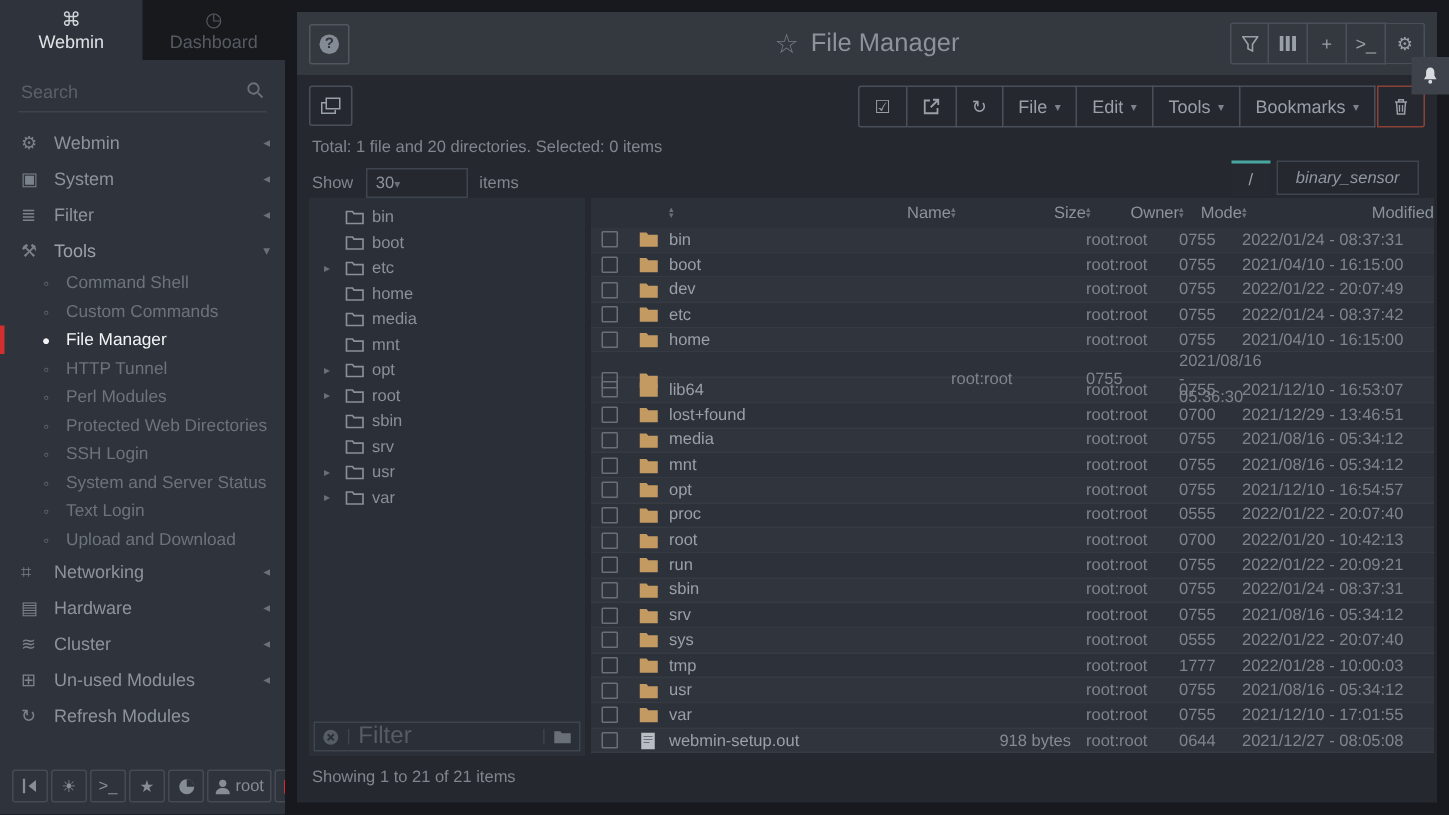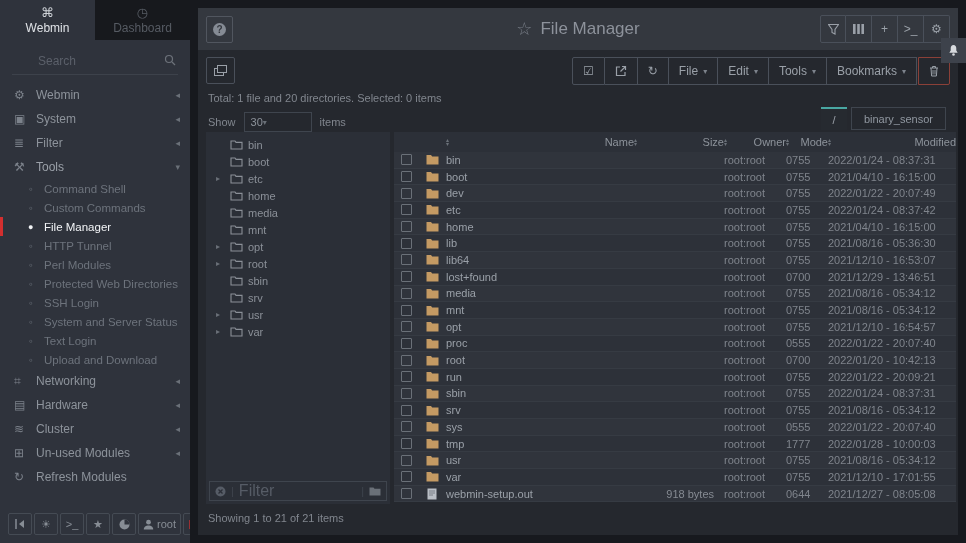--- a/index.html
+++ b/index.html
@@ -10,21 +10,21 @@
   
   .sidebar { position:absolute; left:0; top:0; width:190px; height:543px; background:#2f333c; }
   .tabs { display:flex; height:40px; }
   .tab { flex:1; display:flex; flex-direction:column; align-items:center; justify-content:center;
     gap:2px; font-size:12px; color:#dfe2e6; cursor:pointer; }
   .tab .tab-glyph { font-size:13px; line-height:13px; color:#cfd3d8; }
   .tab.inactive { background:#17191d; color:#565b63; }
   .tab.inactive .tab-glyph { color:#565b63; }
   .search-wrap { position:relative; margin:10px 12px 4px 12px; border-bottom:1px solid #3d424b; }
   .search-wrap input { width:100%; background:transparent; border:none; outline:none;
-    color:#ec4899; font-size:12px; padding:4px 20px 6px 2px; font-family:inherit;margin-left:24px; }
+    color:#ec4899; font-size:12px; padding:4px 20px 6px 2px; font-family:inherit; }
   .search-wrap input::placeholder { color:#5b606a; }
   .search-ico { position:absolute; right:2px; top:4px; opacity:.65; }
 
   .menu { margin-top:8px; }
   .m-item { display:flex; align-items:center; height:24px; padding:0 10px 0 14px;
     font-size:12px; color:#8d939b; cursor:pointer; position:relative; }
   .m-item .mi { width:22px; font-size:12px; color:#7c828b; flex:0 0 22px; }
   .m-item .chev { margin-left:auto; font-size:9px; color:#6a7078; }
   .m-item.expanded { color:#9ba1a9; }
   .s-item { display:flex; align-items:center; height:19px; padding:0 10px 0 28px;
@@ -74,21 +74,21 @@
   .total-line { position:absolute; left:10px; top:42px; font-size:11px; color:#81868e; }
   .show-row { position:absolute; left:10px; top:62px; display:flex; align-items:center;
     gap:8px; font-size:11px; color:#81868e; }
   .show-select { width:68px; height:20px; border:1px solid #3f454e; display:flex;
     align-items:center; padding:0 6px; color:#8d939b; cursor:pointer; }
   .show-select .dd { font-size:8px; color:#6a7078; }
   .crumbs { position:absolute; right:12px; top:57px; display:flex; }
   .crumb-root { width:26px; height:23px; background:#262a30; border-top:2px solid #49a7a2;
     color:#9aa0a8; font-size:11px; display:flex; align-items:center; justify-content:center; cursor:pointer; }
   .crumb-cur { height:23px; border:1px solid #3f454e; color:#9097a0; font-size:11px;
-    display:flex; align-items:center; justify-content:center; padding:0 12px; margin-left:4px; cursor:pointer; }
+    display:flex; align-items:center; justify-content:center; padding:0 12px; margin-left:4px; cursor:pointer;font-style:italic; }
 
   .tree-panel { position:absolute; left:8px; top:82px; width:184px; height:372px; background:#2b2f37; }
   .tree { padding-top:4px; }
   .t-row { display:flex; align-items:center; height:17px; padding-left:10px; font-size:11px;
     color:#8b9098; cursor:pointer; gap:0; }
   .t-exp { width:14px; font-size:8px; color:#6a7078; flex:0 0 14px; }
   .t-folder { flex:0 0 18px; display:flex; align-items:center; }
   .filter-box { position:absolute; left:3px; right:3px; bottom:3px; height:20px;
     border:1px solid #3f454e; display:flex; align-items:center; padding:0 5px; gap:5px; }
   .filter-box input { flex:1; background:transparent; border:none; outline:none; color:#9aa0a8;
@@ -622,21 +622,20 @@
               <div>
                 <div class="cb"></div>
               </div>
               <div class="cell-icon">
                 <span>
                   <svg width="13" height="11" viewBox="0 0 13 11">
                     <path d="M0.5 1 h4.5 l1.2 1.5 h6.3 v8 h-12 Z" fill="#c49a63"></path>
                   </svg>
                 </span>
               </div>
-              <div class="c-name">lib</div>
               <div class="c-size"></div>
               <div class="c-owner">root:root</div>
               <div class="c-mode">0755</div>
               <div class="c-mod">2021/08/16 - 05:36:30</div>
             </div>
             <div class="grid-row trow">
               <div>
                 <div class="cb"></div>
               </div>
               <div class="cell-icon">

